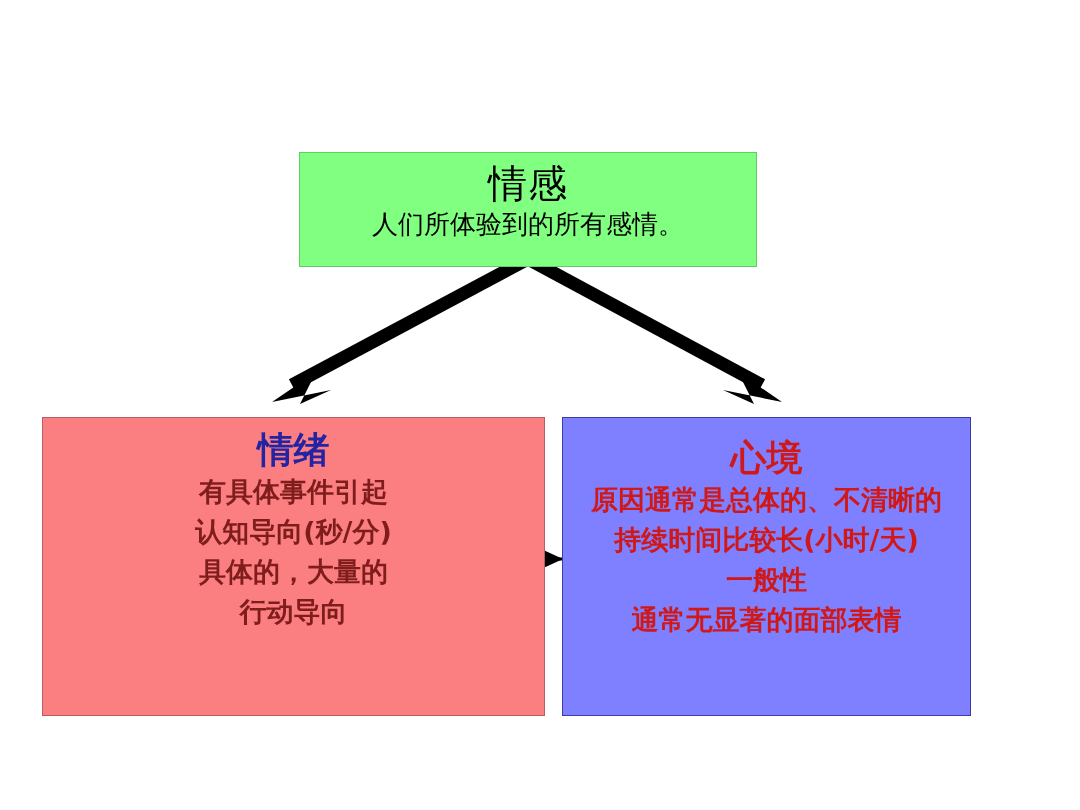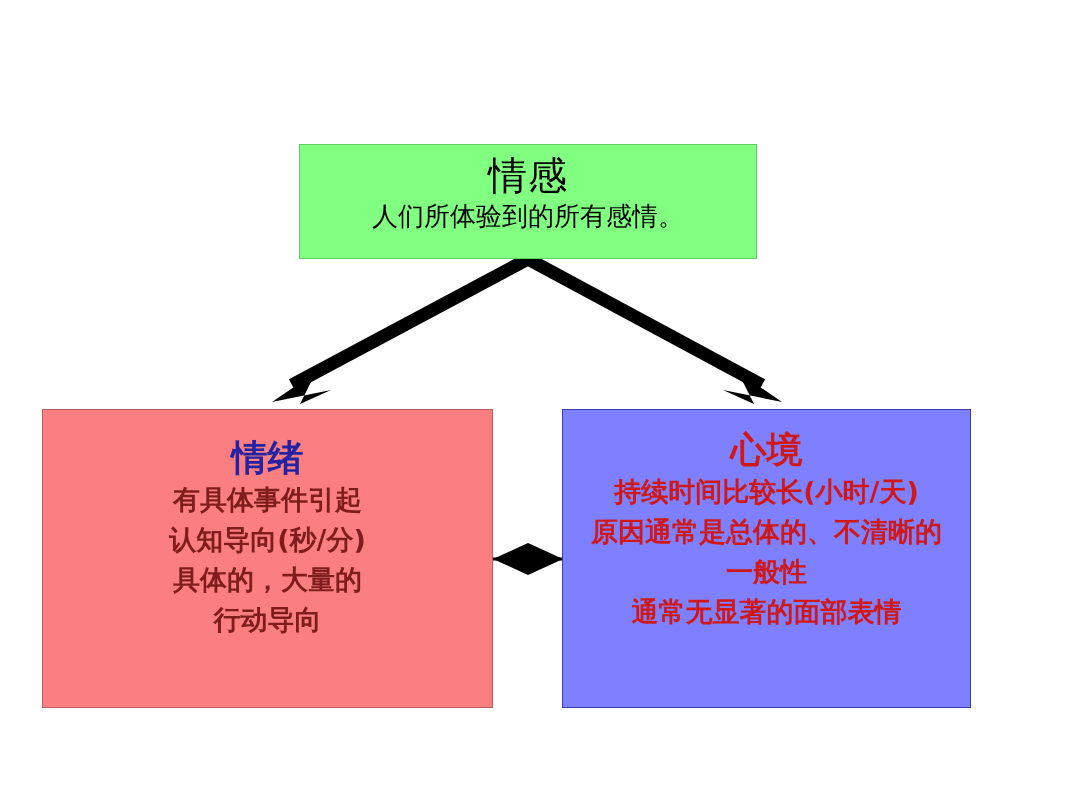--- a/index.html
+++ b/index.html
@@ -32,20 +32,21 @@
   }
 
   .node {
     position: absolute;
     box-sizing: border-box;
     display: flex;
     flex-direction: column;
     align-items: center;
     justify-content: flex-start;
     text-align: center;
+    margin-top: 8px;
   }
 
   
   #node-root {
     left: 299px;
     top: 144px;
     width: 458px;
     height: 115px;
     background: #80ff80;
     border: 1px solid #5fcf63;
@@ -62,25 +63,25 @@
     color: #000000;
     font-size: 26px;
     line-height: 34px;
     font-weight: 400;
   }
 
   
   #node-emotion {
     left: 42px;
     top: 409px;
-    width: 451px;
+    width: 503px;
     height: 299px;
     background: #fb7f81;
     border: 1px solid #b75e62;
-    padding-top: 26px;
+    padding-top: 10px;
   }
   #node-emotion .node-title {
     color: #2323a3;
     font-size: 36px;
     line-height: 44px;
     font-weight: bold;
   }
   #node-emotion .node-line {
     color: #7f1d1d;
     font-size: 27px;
@@ -154,20 +155,20 @@
       <div class="node-line">有具体事件引起</div>
       <div class="node-line">认知导向(秒/分)</div>
       <div class="node-line">具体的，大量的</div>
       <div class="node-line">行动导向</div>
     </div>
   </div>
 
   <div class="node" id="node-mood">
     <div class="node-title">心境</div>
     <div class="node-body">
+      <div class="node-line">原因通常是总体的、不清晰的</div>
       <div class="node-line">持续时间比较长(小时/天)</div>
-      <div class="node-line">原因通常是总体的、不清晰的</div>
       <div class="node-line">一般性</div>
       <div class="node-line">通常无显著的面部表情</div>
     </div>
   </div>
 
 </div>
 
 </body></html>

